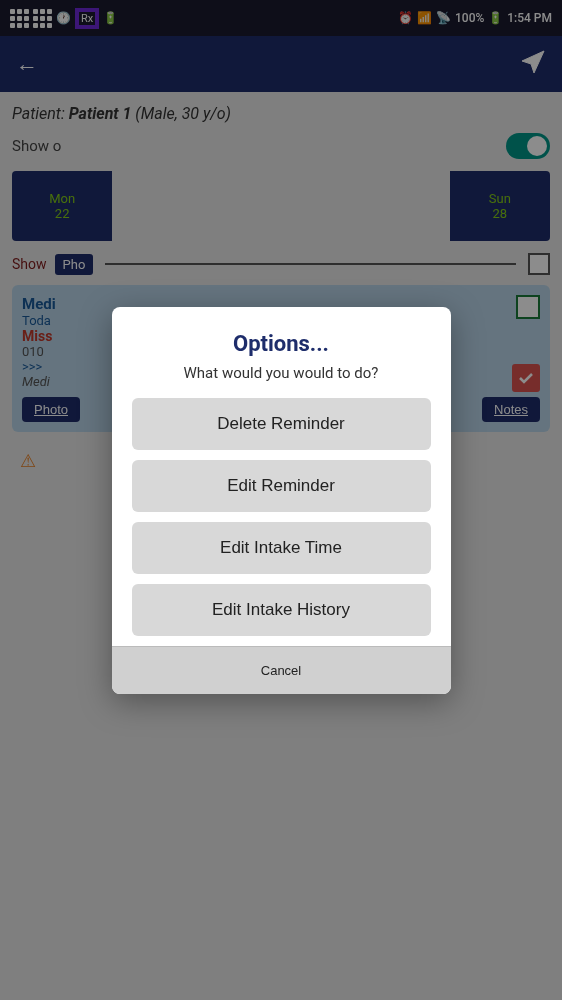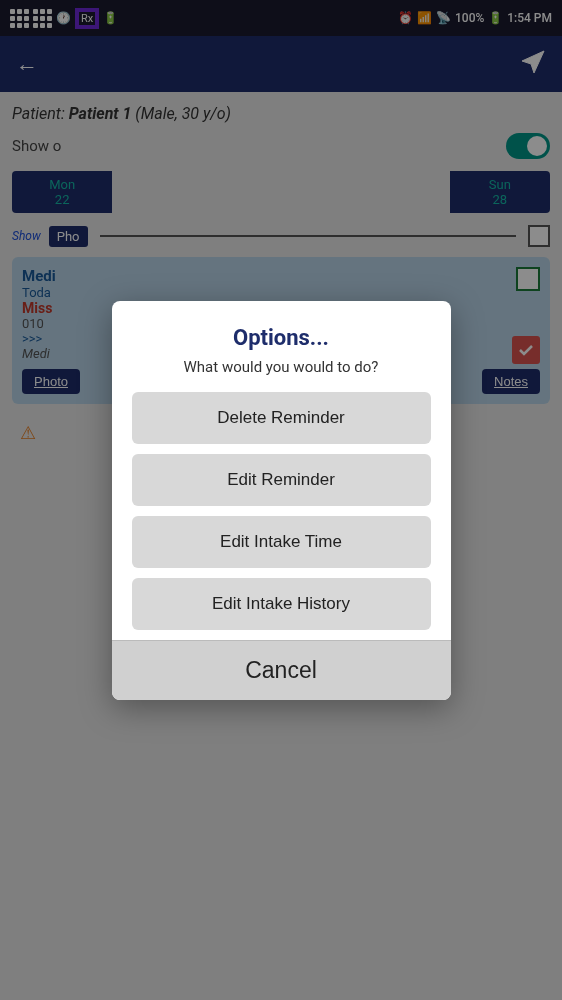--- a/index.html
+++ b/index.html
@@ -121,38 +121,37 @@
 
     
     .week-strip {
       display: flex;
       margin-bottom: 12px;
       border-radius: 4px;
       overflow: hidden;
     }
     .week-day {
       background: #1e2d6b;
-      color: #14b8a6;
+      color: #84cc16;
       text-align: center;
-      padding: 6px 8px;
+      padding: 20px 8px;
       font-size: 13px;
       flex: 1;
     }
 
     
     .filter-row {
       display: flex;
       align-items: center;
       gap: 8px;
       margin-bottom: 10px;
     }
     .filter-label {
-      font-size: 12px;
-      color: #1d4ed8;
-      font-style: italic;
+      font-size: 14px;
+      color: #7f1d1d;
     }
     .checkbox-empty {
       width: 22px;
       height: 22px;
       border: 2px solid #555;
       background: white;
     }
 
     
     .med-card {
@@ -293,21 +292,21 @@
       margin: 0 -20px;
     }
     .dialog-cancel {
       display: block;
       width: 100%;
       background: #d0d0d0;
       border: none;
       border-top: 1px solid #bbb;
       border-radius: 0 0 8px 8px;
       padding: 16px;
-      font-size: 23px;
+      font-size: 13px;
       color: #222;
       text-align: center;
       cursor: pointer;
       margin-top: 4px;
     }
   </style>
 </head>
 <body>
 
 <div class="status-bar">

